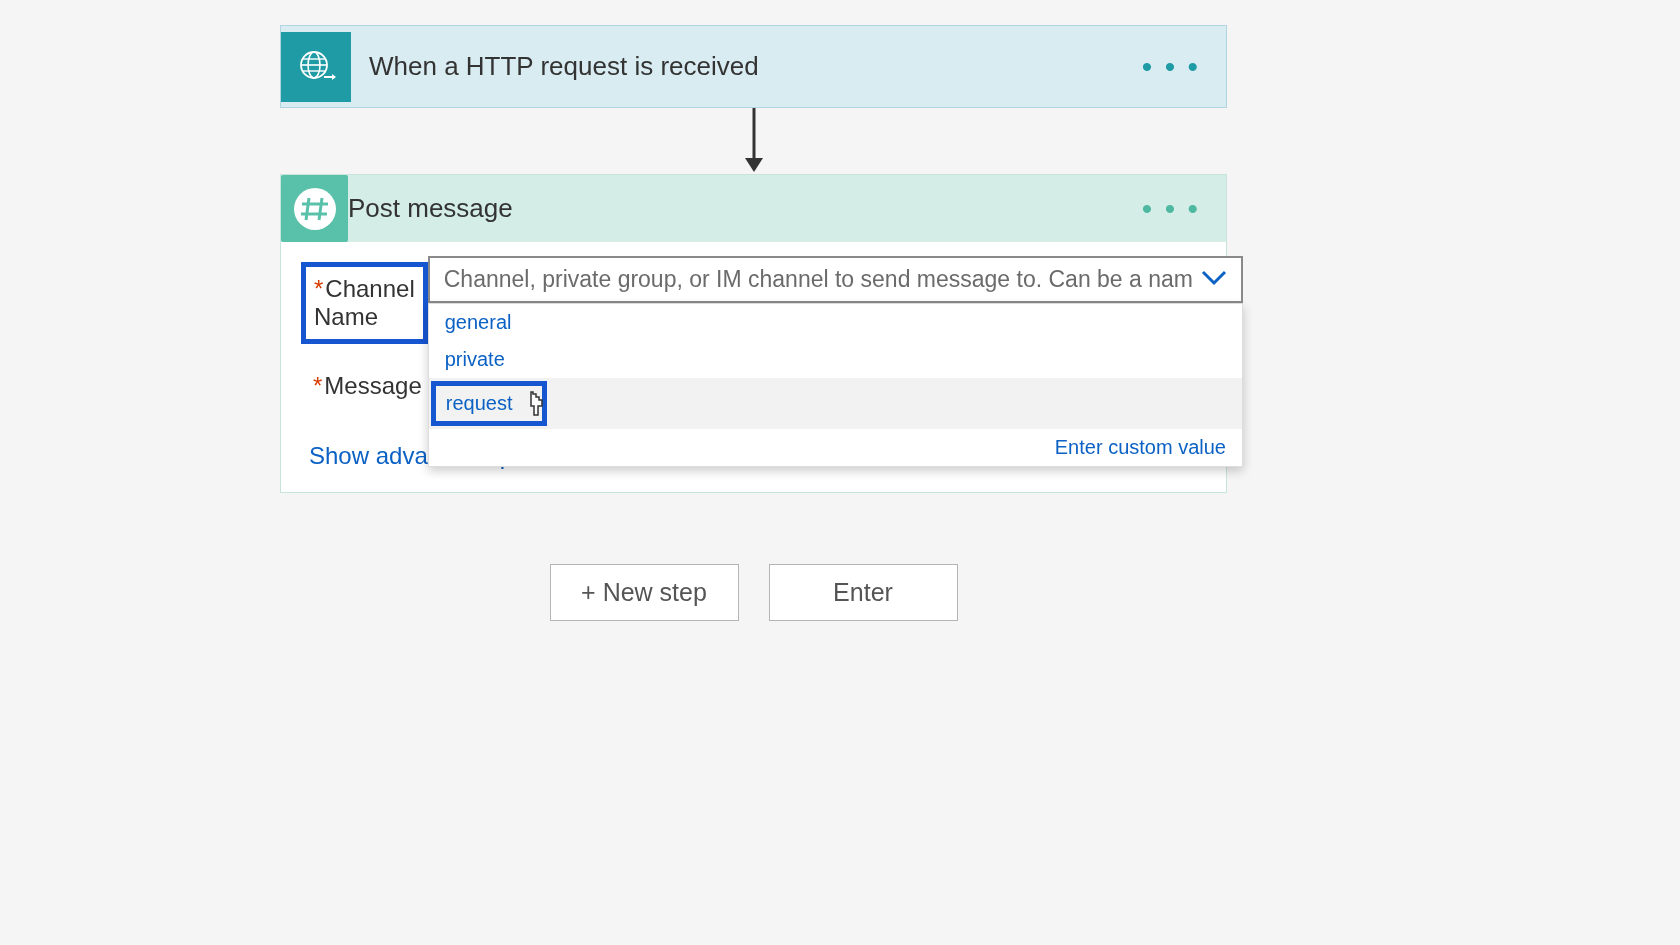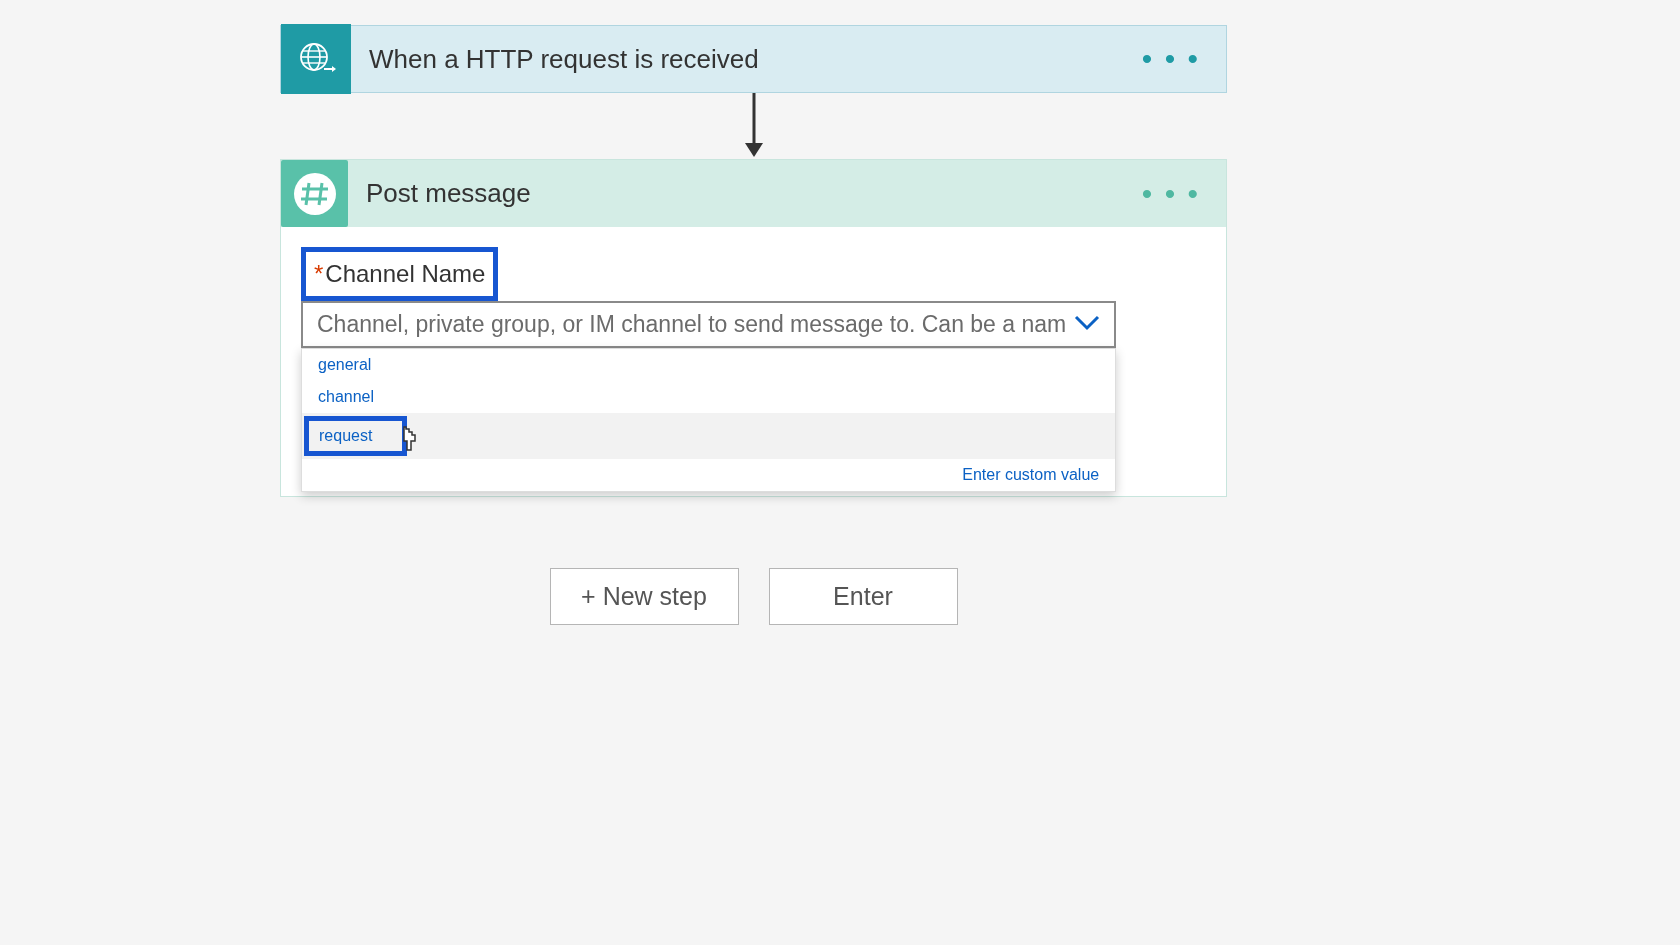--- a/index.html
+++ b/index.html
@@ -18,21 +18,21 @@
       position: absolute;
       left: 280px;
       top: 25px;
       width: 947px;
     }
     .trigger-card {
       display: flex;
       align-items: center;
       background: #d9ecf2;
       border: 1px solid #b0d5e0;
-      height: 68px;
+      height: 83px;
       position: relative;
     }
     .trigger-icon-box {
       width: 70px;
       height: 70px;
       background: #1f9ba5;
       display: flex;
       align-items: center;
       justify-content: center;
     }
@@ -84,32 +84,31 @@
       height: 67px;
       background: #59c1a9;
       display: flex;
       align-items: center;
       justify-content: center;
       border-radius: 2px;
     }
     .action-title {
       font-size: 26px;
       color: #333;
-      margin-left: 18px;
+      margin-left: 0;
       flex: 1;
     }
     .action-body {
       padding: 14px 22px 22px 20px;
       background: #fff;
     }
     .form-row {
       display: flex;
       align-items: flex-start;
       margin-bottom: 14px;
-      flex-direction: column;
     }
     .form-label {
       font-size: 24px;
       color: #333;
       display: inline-block;
     }
     .asterisk {
       color: #d83b01;
       margin-right: 2px;
     }
@@ -154,21 +153,21 @@
       top: 47px;
       left: 0;
       right: 0;
       background: #fff;
       border: 1px solid #ddd;
       box-shadow: 0 4px 10px rgba(0,0,0,0.2);
       z-index: 10;
     }
     .dropdown-option {
       padding: 7px 16px;
-      font-size: 16px;
+      font-size: 20px;
       color: #0b61c4;
       cursor: pointer;
       position: relative;
     }
     .dropdown-option.hovered {
       background: #f2f2f2;
     }
     .option-highlight {
       border: 5px solid #1756d1;
       display: inline-block;
@@ -268,21 +267,21 @@
           <div class="dropdown-input">
             <span class="dropdown-placeholder">Channel, private group, or IM channel to send message to. Can be a nam</span>
             <span class="chevron">
               <svg width="26" height="16" viewBox="0 0 26 16">
                 <polyline points="2,2 13,13 24,2" fill="none" stroke="#0b61c4" stroke-width="3"></polyline>
               </svg>
             </span>
           </div>
           <div class="dropdown-list">
             <div class="dropdown-option">general</div>
-            <div class="dropdown-option">channel</div>
+            <div class="dropdown-option">private</div>
             <div class="dropdown-option hovered">
               <span class="option-highlight">
                 <span>request</span>
               </span>
               <svg class="cursor-icon" style="left:95px; top:10px;" viewBox="0 0 24 30">
                 <path d="M7 4 L7 18 L10 18 L10 27 L14 27 L14 18 L18 18 L18 12 L15 12 L15 9 L12 9 L12 6 L9 6 L9 4 Z" fill="#fff" stroke="#333" stroke-width="1.5"></path>
               </svg>
             </div>
             <div class="dropdown-option custom-value-option">Enter custom value</div>
           </div>

